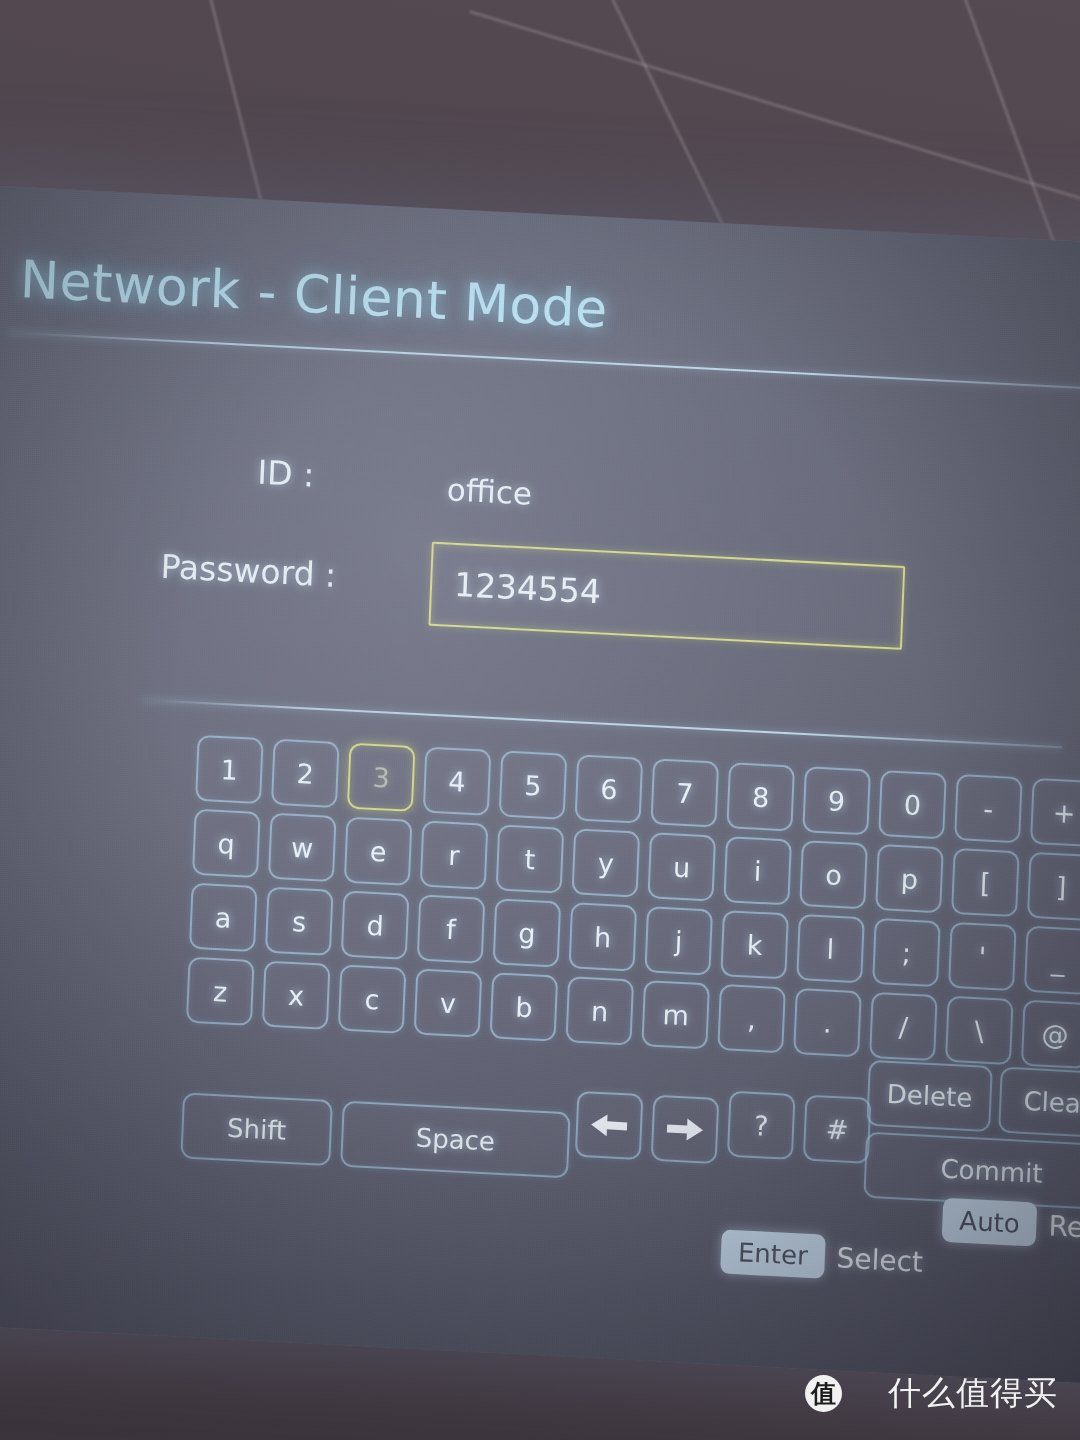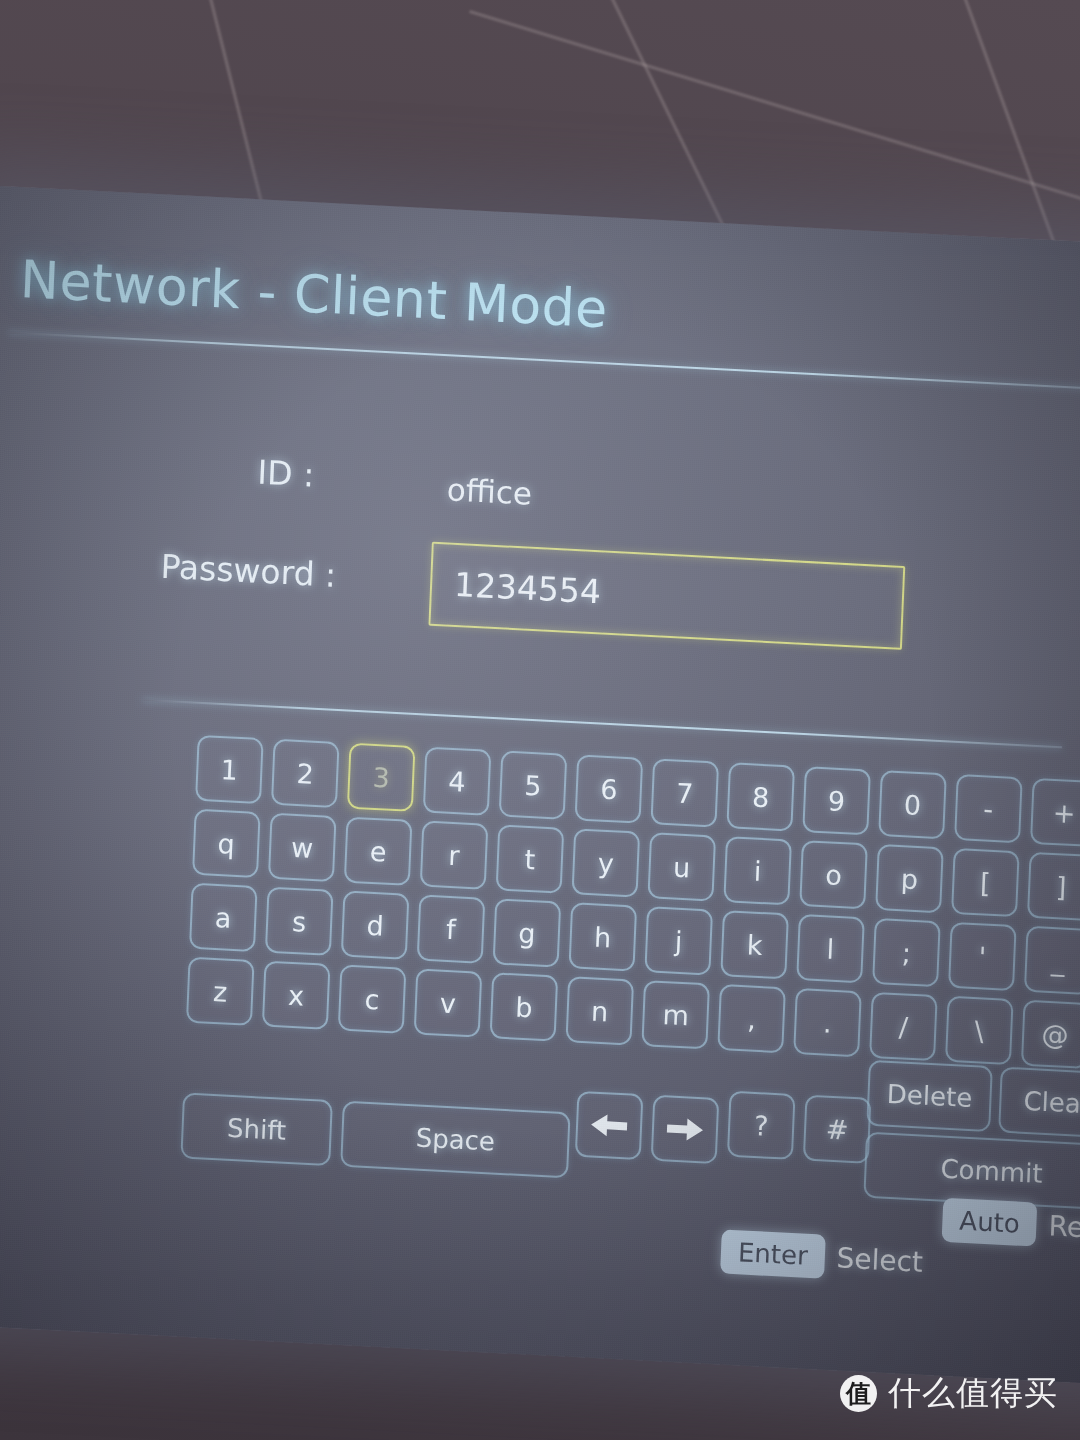--- a/index.html
+++ b/index.html
@@ -68,21 +68,21 @@
   
   .hint{position:absolute;display:flex;align-items:center;gap:12px;}
   .badge{background:#cfe4f6;color:#4d5564;border-radius:9px;padding:7px 17px;font-size:26px;
          box-shadow:0 0 12px rgba(200,228,248,.55);}
   .htext{color:#f2f8fc;font-size:28px;text-shadow:0 0 10px rgba(200,230,245,.7);}
 
   
   .wm{position:absolute;right:22px;bottom:24px;display:flex;align-items:center;gap:11px;opacity:.93;}
   .wm-mark{width:37px;height:37px;border-radius:50%;background:#fff;color:#1b1b1b;
            display:flex;align-items:center;justify-content:center;font-size:25px;font-weight:bold;}
-  .wm-text{color:#fff;font-size:33px;letter-spacing:1px;}
+  .wm-text{color:#fff;font-size:33px;letter-spacing:1px;margin-left:35px;}
 </style>
 </head>
 <body>
 
 <div id="stage">
 
   <div class="ceiling">
     <div class="tileline" style="left:210px;top:-10px;width:700px;transform:rotate(76deg);"></div>
     <div class="tileline" style="left:600px;top:-30px;width:900px;transform:rotate(64deg);"></div>
     <div class="tileline" style="left:960px;top:-20px;width:700px;transform:rotate(70deg);"></div>

